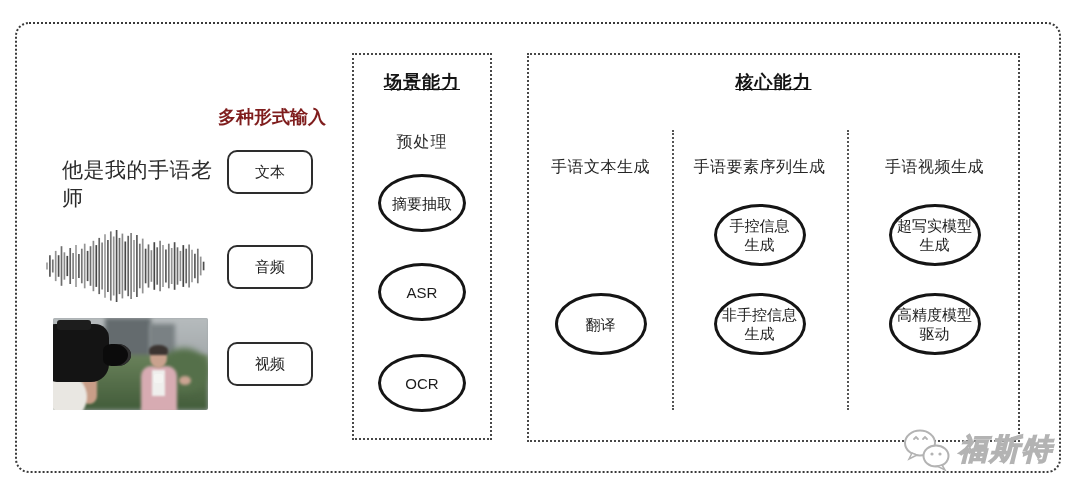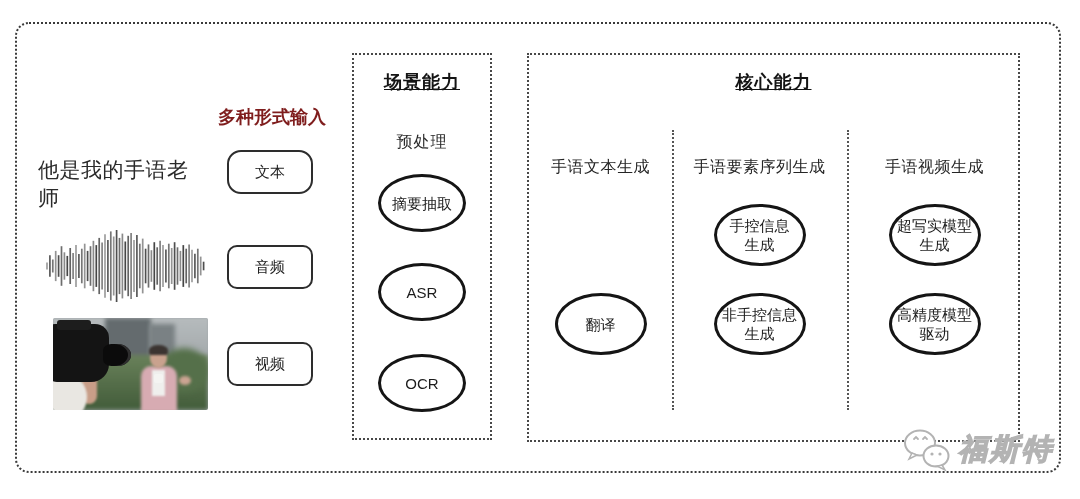--- a/index.html
+++ b/index.html
@@ -6,27 +6,27 @@
   html,body { width:1080px; height:499px; background:#ffffff; overflow:hidden;
               font-family:"Liberation Sans","DejaVu Sans",sans-serif; color:#1f1f1f; }
   .page { position:relative; width:1080px; height:499px; background:#fff; }
 
   .outer-frame { position:absolute; left:15px; top:22px; width:1046px; height:451px;
                  border:2px dotted #3a3a3a; border-radius:14px; background:#fff; }
 
   
   .input-heading { position:absolute; left:212px; top:105px; width:120px; text-align:center;
                    font-size:18px; font-weight:bold; color:#7f1d1d; }
-  .sample-sentence { position:absolute; left:38px; top:156px; width:170px;
+  .sample-sentence { position:absolute; left:62px; top:156px; width:170px;
                      font-size:21px; color:#2a2a2a; letter-spacing:0.5px; }
   .io-box { position:absolute; left:227px; width:86px; height:44px;
             border:2px solid #2d2d2d; border-radius:10px; background:#fff;
             display:flex; align-items:center; justify-content:center;
             font-size:15px; color:#222; }
-  .io-text  { top:150px;border-radius:14px; }
+  .io-text  { top:150px; }
   .io-audio { top:245px; }
   .io-video { top:342px; }
 
   .waveform { position:absolute; left:43px; top:228px; width:164px; height:76px; }
 
   
   .photo { position:absolute; left:53px; top:318px; width:155px; height:92px;
            overflow:hidden; border-radius:2px; background:#9fa5a7; }
   .ph-sky { position:absolute; left:0; top:0; width:100%; height:48%;
             background:linear-gradient(#b6bbbd,#a2a8aa); filter:blur(1px); }

